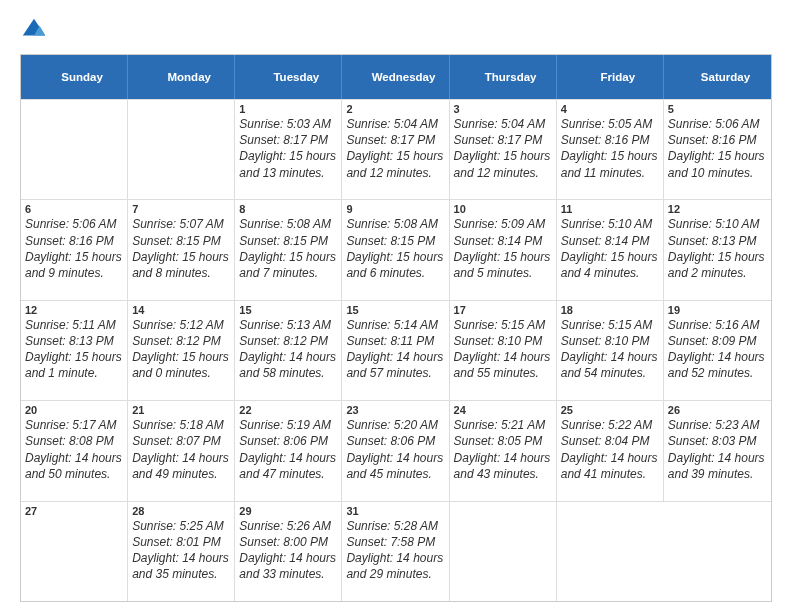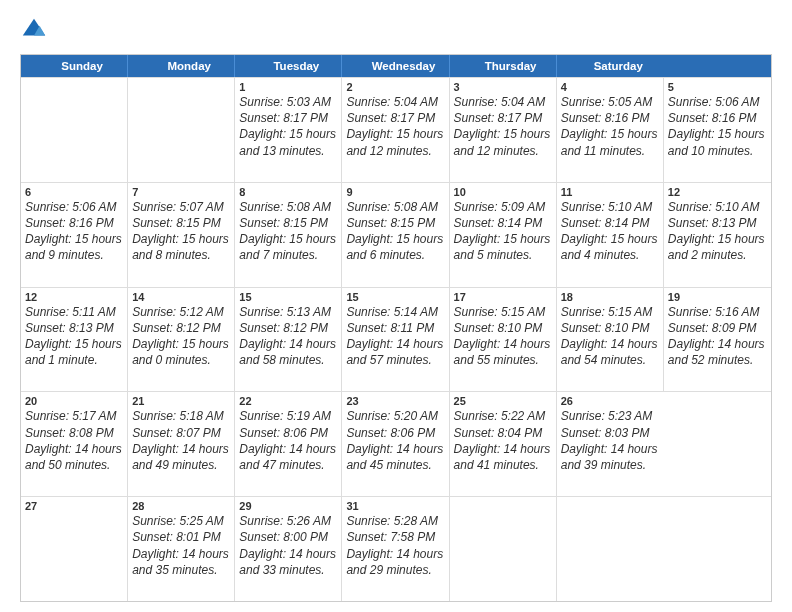--- a/index.html
+++ b/index.html
@@ -65,21 +65,21 @@
     }
     .cal-header {
       display: grid;
       grid-template-columns: repeat(7, 1fr);
       background: #2a6db5;
     }
     .cal-header-cell {
       color: #fff;
       font-size: 11.5px;
       font-weight: bold;
-      padding: 5px 4px;
+      padding: 16px 4px;
       text-align: center;
       border-right: 1px solid #4a8dd5;
       margin-left: 16px;
     }
     .cal-header-cell:last-child { border-right: none; }
     .cal-body {
       flex: 1;
       display: flex;
       flex-direction: column;
     }
@@ -134,20 +134,21 @@
     </div>
   </div>
 
   <div class="calendar">
     <div class="cal-header">
     <div class="cal-header-cell">Sunday</div>
         <div class="cal-header-cell">Monday</div>
         <div class="cal-header-cell">Tuesday</div>
         <div class="cal-header-cell">Wednesday</div>
         <div class="cal-header-cell">Thursday</div>
+        <div class="cal-header-cell">Friday</div>
         <div class="cal-header-cell">Saturday</div>
       </div>
     <div class="cal-body">
     <div class="cal-row">
           <div class="cal-cell empty"></div>
           <div class="cal-cell empty"></div>
           <div class="cal-cell">
             <span class="day-num">1</span>
             <div class="day-info">Sunrise: 5:03 AM
 Sunset: 8:17 PM
@@ -285,20 +286,26 @@
 Sunset: 8:06 PM
 Daylight: 14 hours and 47 minutes.</div>
           </div>
           <div class="cal-cell">
             <span class="day-num">23</span>
             <div class="day-info">Sunrise: 5:20 AM
 Sunset: 8:06 PM
 Daylight: 14 hours and 45 minutes.</div>
           </div>
           <div class="cal-cell">
+            <span class="day-num">24</span>
+            <div class="day-info">Sunrise: 5:21 AM
+Sunset: 8:05 PM
+Daylight: 14 hours and 43 minutes.</div>
+          </div>
+          <div class="cal-cell">
             <span class="day-num">25</span>
             <div class="day-info">Sunrise: 5:22 AM
 Sunset: 8:04 PM
 Daylight: 14 hours and 41 minutes.</div>
           </div>
           <div class="cal-cell">
             <span class="day-num">26</span>
             <div class="day-info">Sunrise: 5:23 AM
 Sunset: 8:03 PM
 Daylight: 14 hours and 39 minutes.</div>

